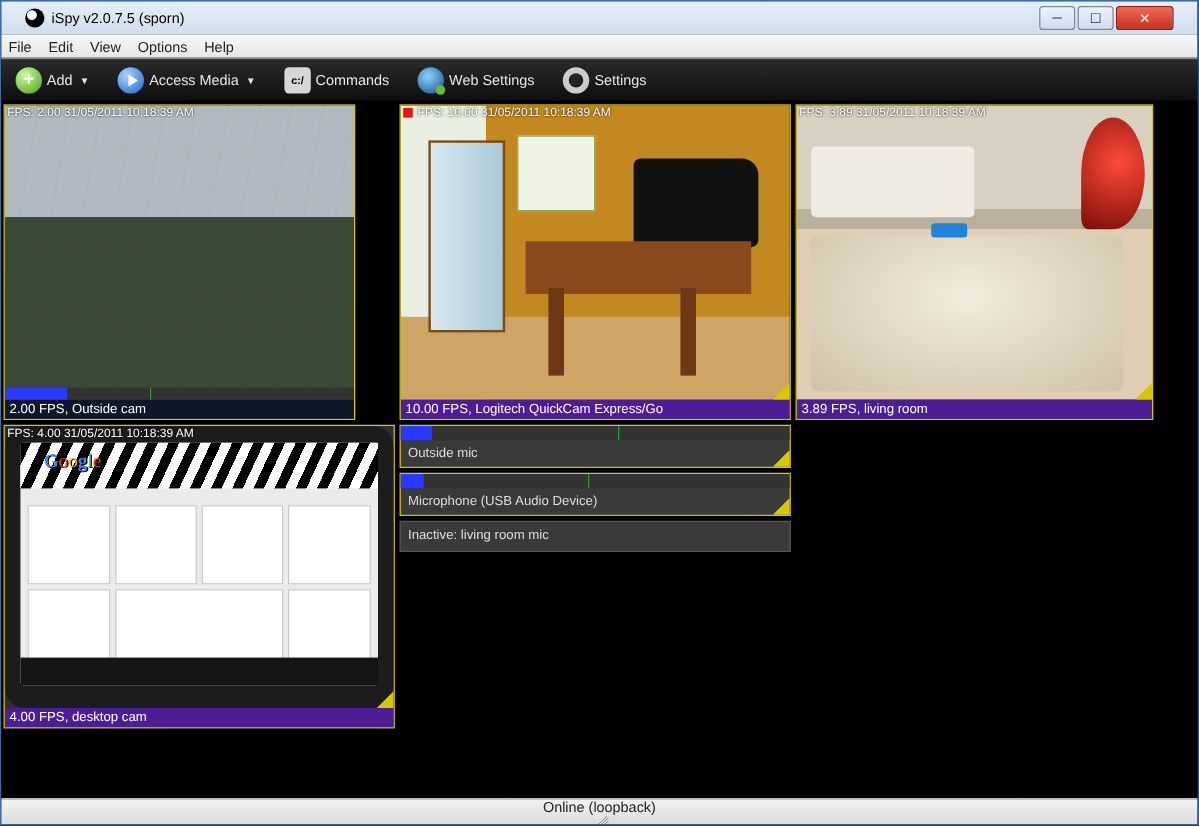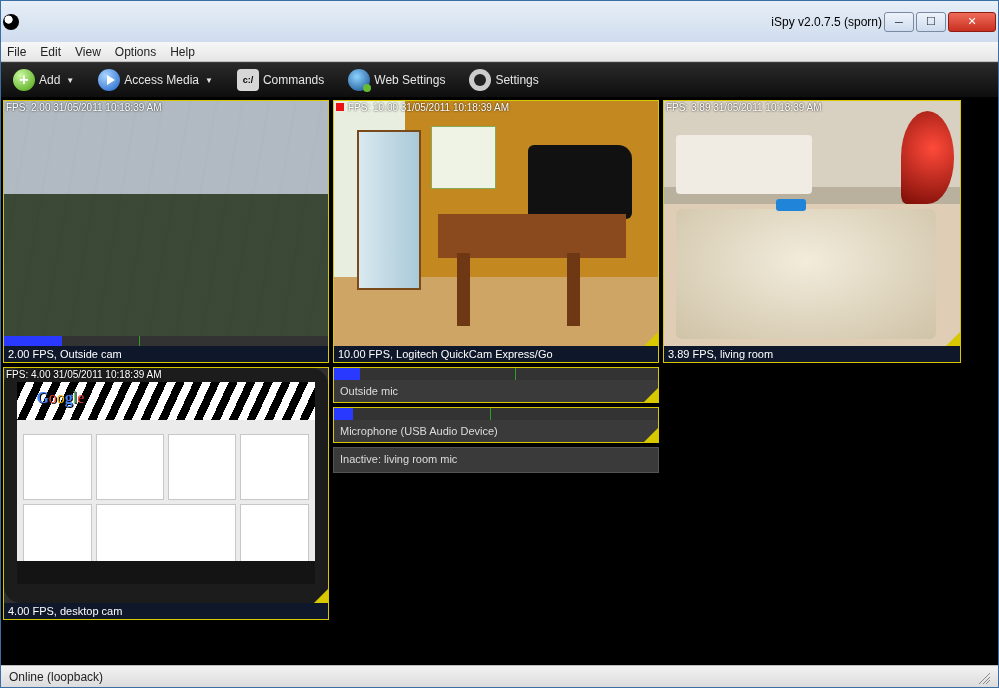--- a/index.html
+++ b/index.html
@@ -10,27 +10,26 @@
     width: 999px;
     height: 688px;
     overflow: hidden;
     display: flex;
     flex-direction: column;
     border: 1px solid #3a6ea5;
   }
 
   
   .titlebar {
-    height: 41px;
+    height: 28px;
     background: linear-gradient(to bottom, #e7eff7, #cfdced);
     display: flex;
     align-items: center;
-    padding: 0 2px;
+    padding: 0 20px;
     color: #000;
-    text-align: right;
   }
   .titlebar .app-icon {
     width: 16px; height: 16px;
     margin-right: 6px;
     background: radial-gradient(circle at 35% 35%, #fff 0 25%, #000 30% 100%);
     border-radius: 50%;
   }
   .titlebar .title { flex: 1; font-size: 12px; }
   .win-controls { display: flex; gap: 0; }
   .win-btn {
@@ -114,21 +113,21 @@
     z-index:2;
   }
   .rec-dot{position:absolute;top:2px;left:2px;width:8px;height:8px;background:#e11;z-index:3;}
   .panel-bottom {
     position: absolute; left:0; right:0; bottom:0;
     height: 16px;
     display:flex; align-items:center;
     padding: 0 4px;
     font-size: 11px;
     color: #fff;
-    background: #0f172a;
+    background: #4c1d95;
   }
   .panel.orange .panel-bottom{ background:#0f172a; color:#fff;}
   .panel .thumb {
     position: absolute; inset: 0; bottom: 16px;
   }
   .corner-tick{position:absolute;right:0;bottom:16px;width:0;height:0;border-right:14px solid #d7c800;border-top:14px solid transparent;z-index:4;}
   .corner-tick.bottom{bottom:0;}
   .level-bar{position:absolute;left:0;right:0;bottom:16px;height:10px;background:#333;z-index:3;display:flex;align-items:stretch;}
   .level-bar .level{background:#2a39ff;}
   .level-bar .marker{width:1px;background:#2a9f2a;margin-left:auto;margin-right:58%;}
@@ -183,20 +182,21 @@
   .statusbar {
     height: 22px;
     background: linear-gradient(to bottom, #f2f2f2, #dcdcdc);
     border-top: 1px solid #bcbcbc;
     display: flex;
     align-items: center;
     padding: 0 8px;
     color: #222;
     font-size: 12px;
     justify-content: space-between;
+    flex-direction: column;
   }
   .grip{width:14px;height:14px;background:
     linear-gradient(135deg, transparent 0 60%, #8a8a8a 60% 64%, transparent 64% 72%, #8a8a8a 72% 76%, transparent 76% 84%, #8a8a8a 84% 88%, transparent 88%);
   }
 </style>
 </head>
 <body>
 
 <div class="titlebar">
   <div class="app-icon"></div>
@@ -236,21 +236,21 @@
     <span>Web Settings</span>
   </div>
   <div class="tb-btn">
     <span class="tb-icon eye"></span>
     <span>Settings</span>
   </div>
 </div>
 
 <div class="workspace">
 
-  <div class="panel orange" style="left:2px;top:2px;width:326px;height:263px;">
+  <div class="panel orange" style="left:2px;top:2px;width:293px;height:263px;">
     <div class="thumb scene-trees"></div>
     <div class="panel-top-text">FPS: 2.00 31/05/2011 10:18:39 AM</div>
     <div class="level-bar">
       <div class="level" style="width:18%"></div>
         <div class="marker"></div>
     </div>
     <div class="panel-bottom">2.00 FPS, Outside cam</div>
   </div>
 
   <div class="panel" style="left:332px;top:2px;width:326px;height:263px;">

